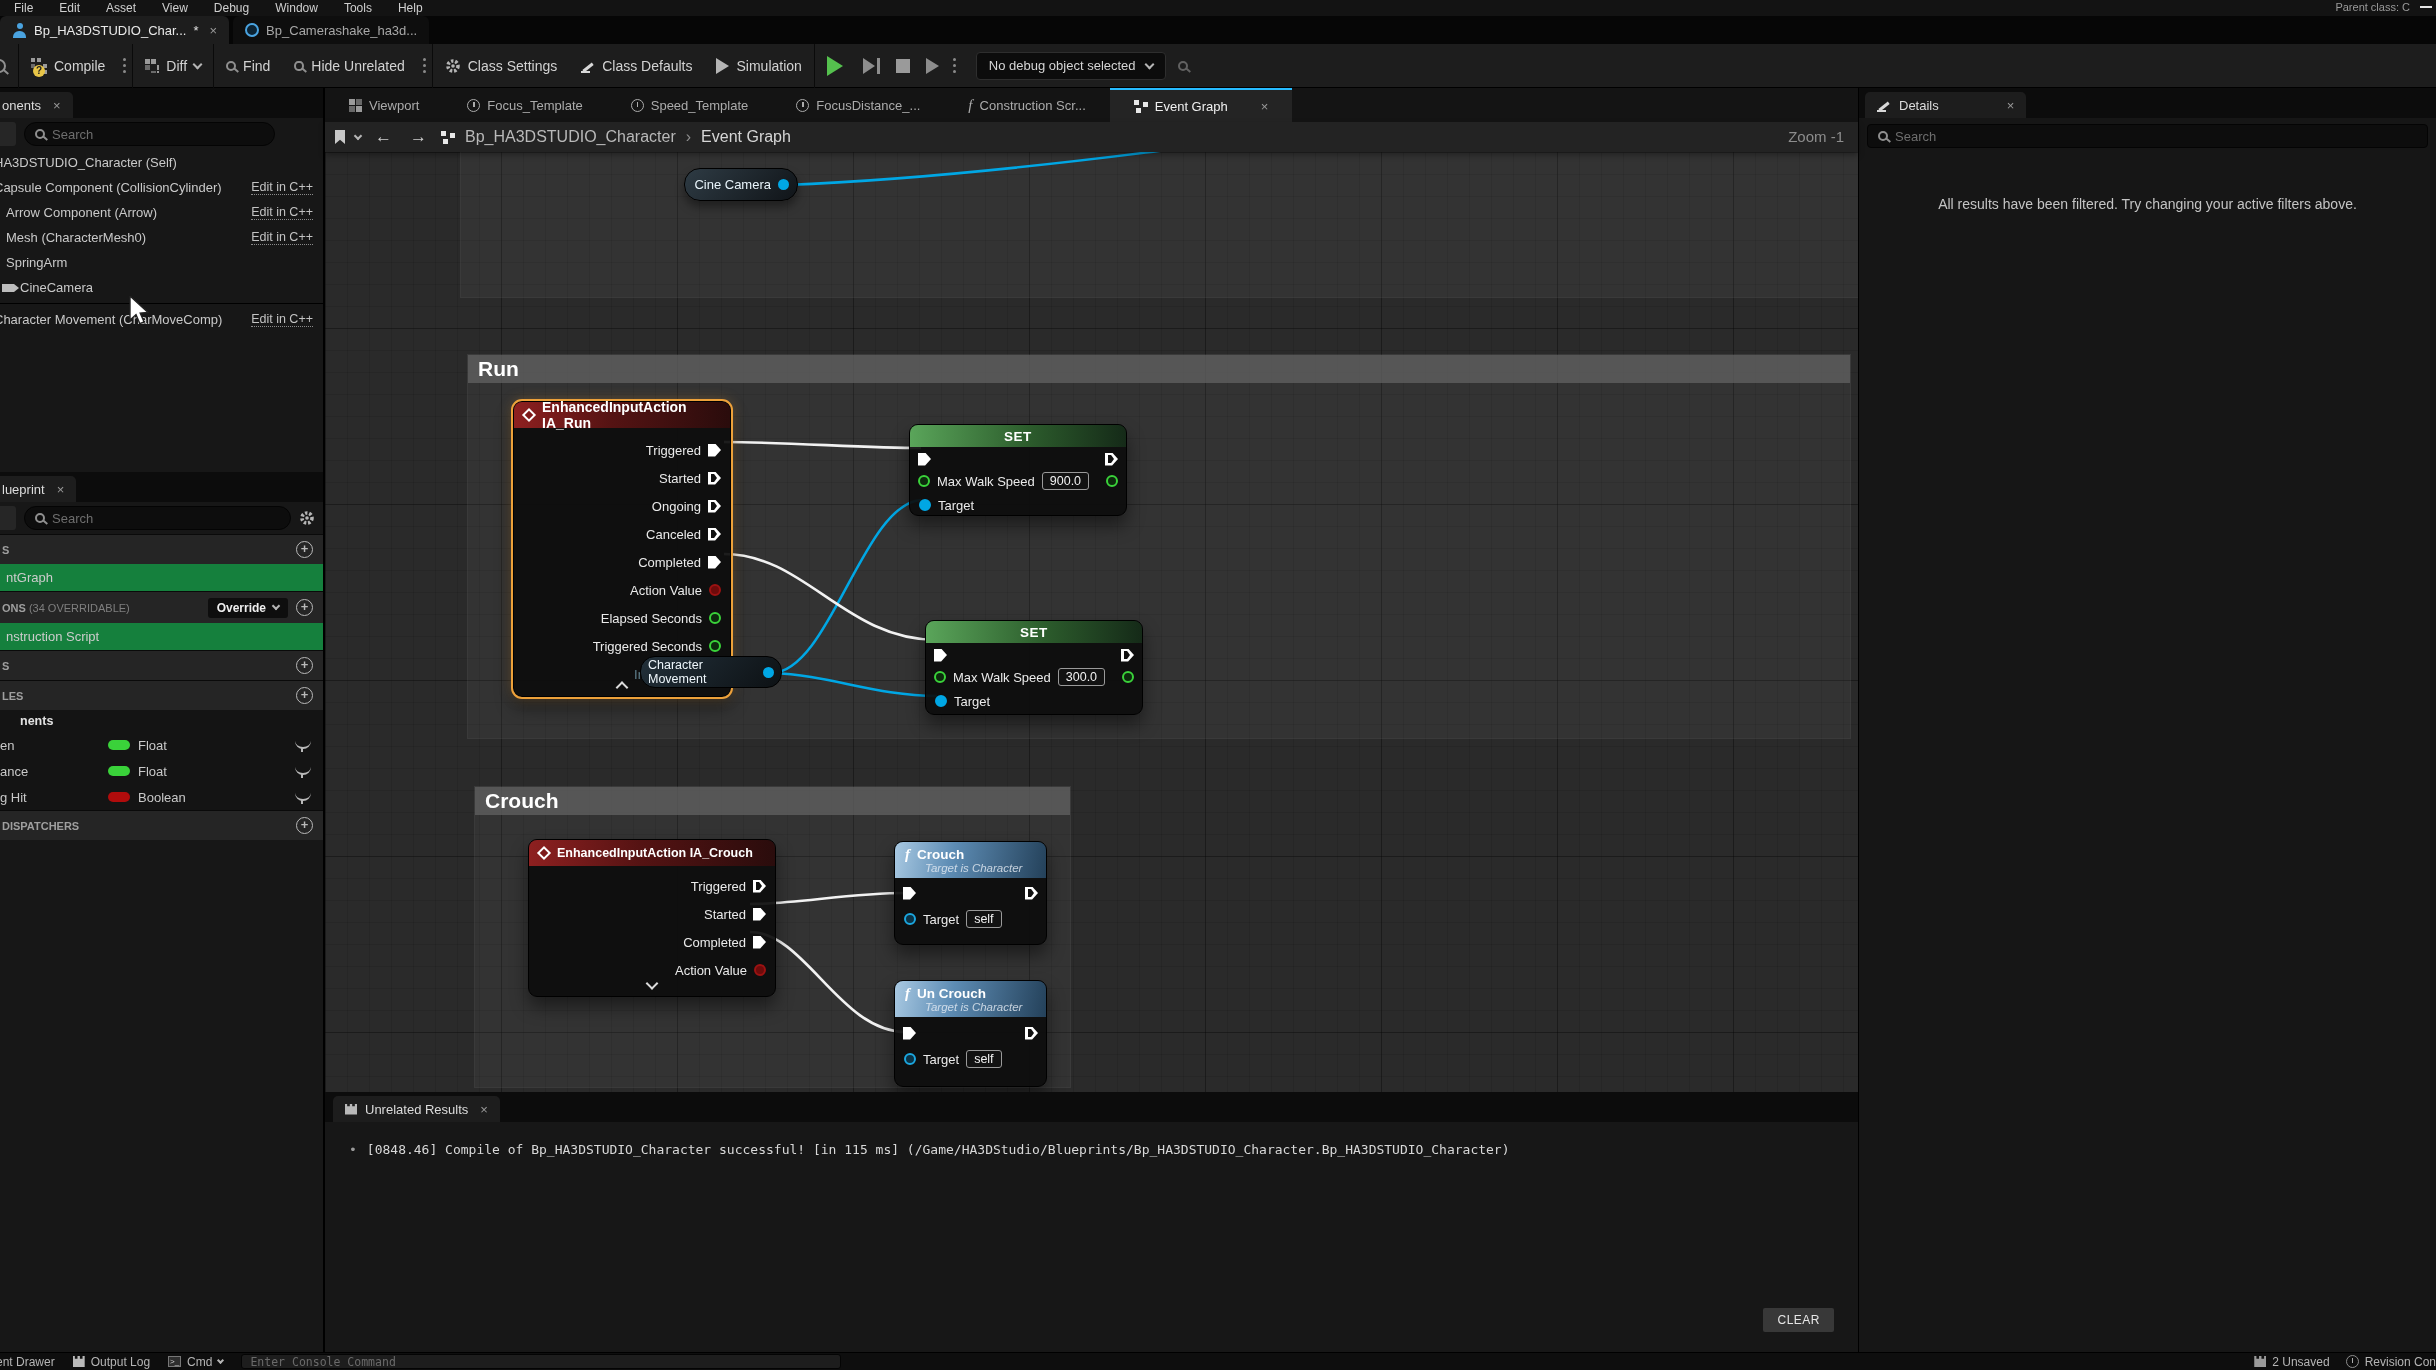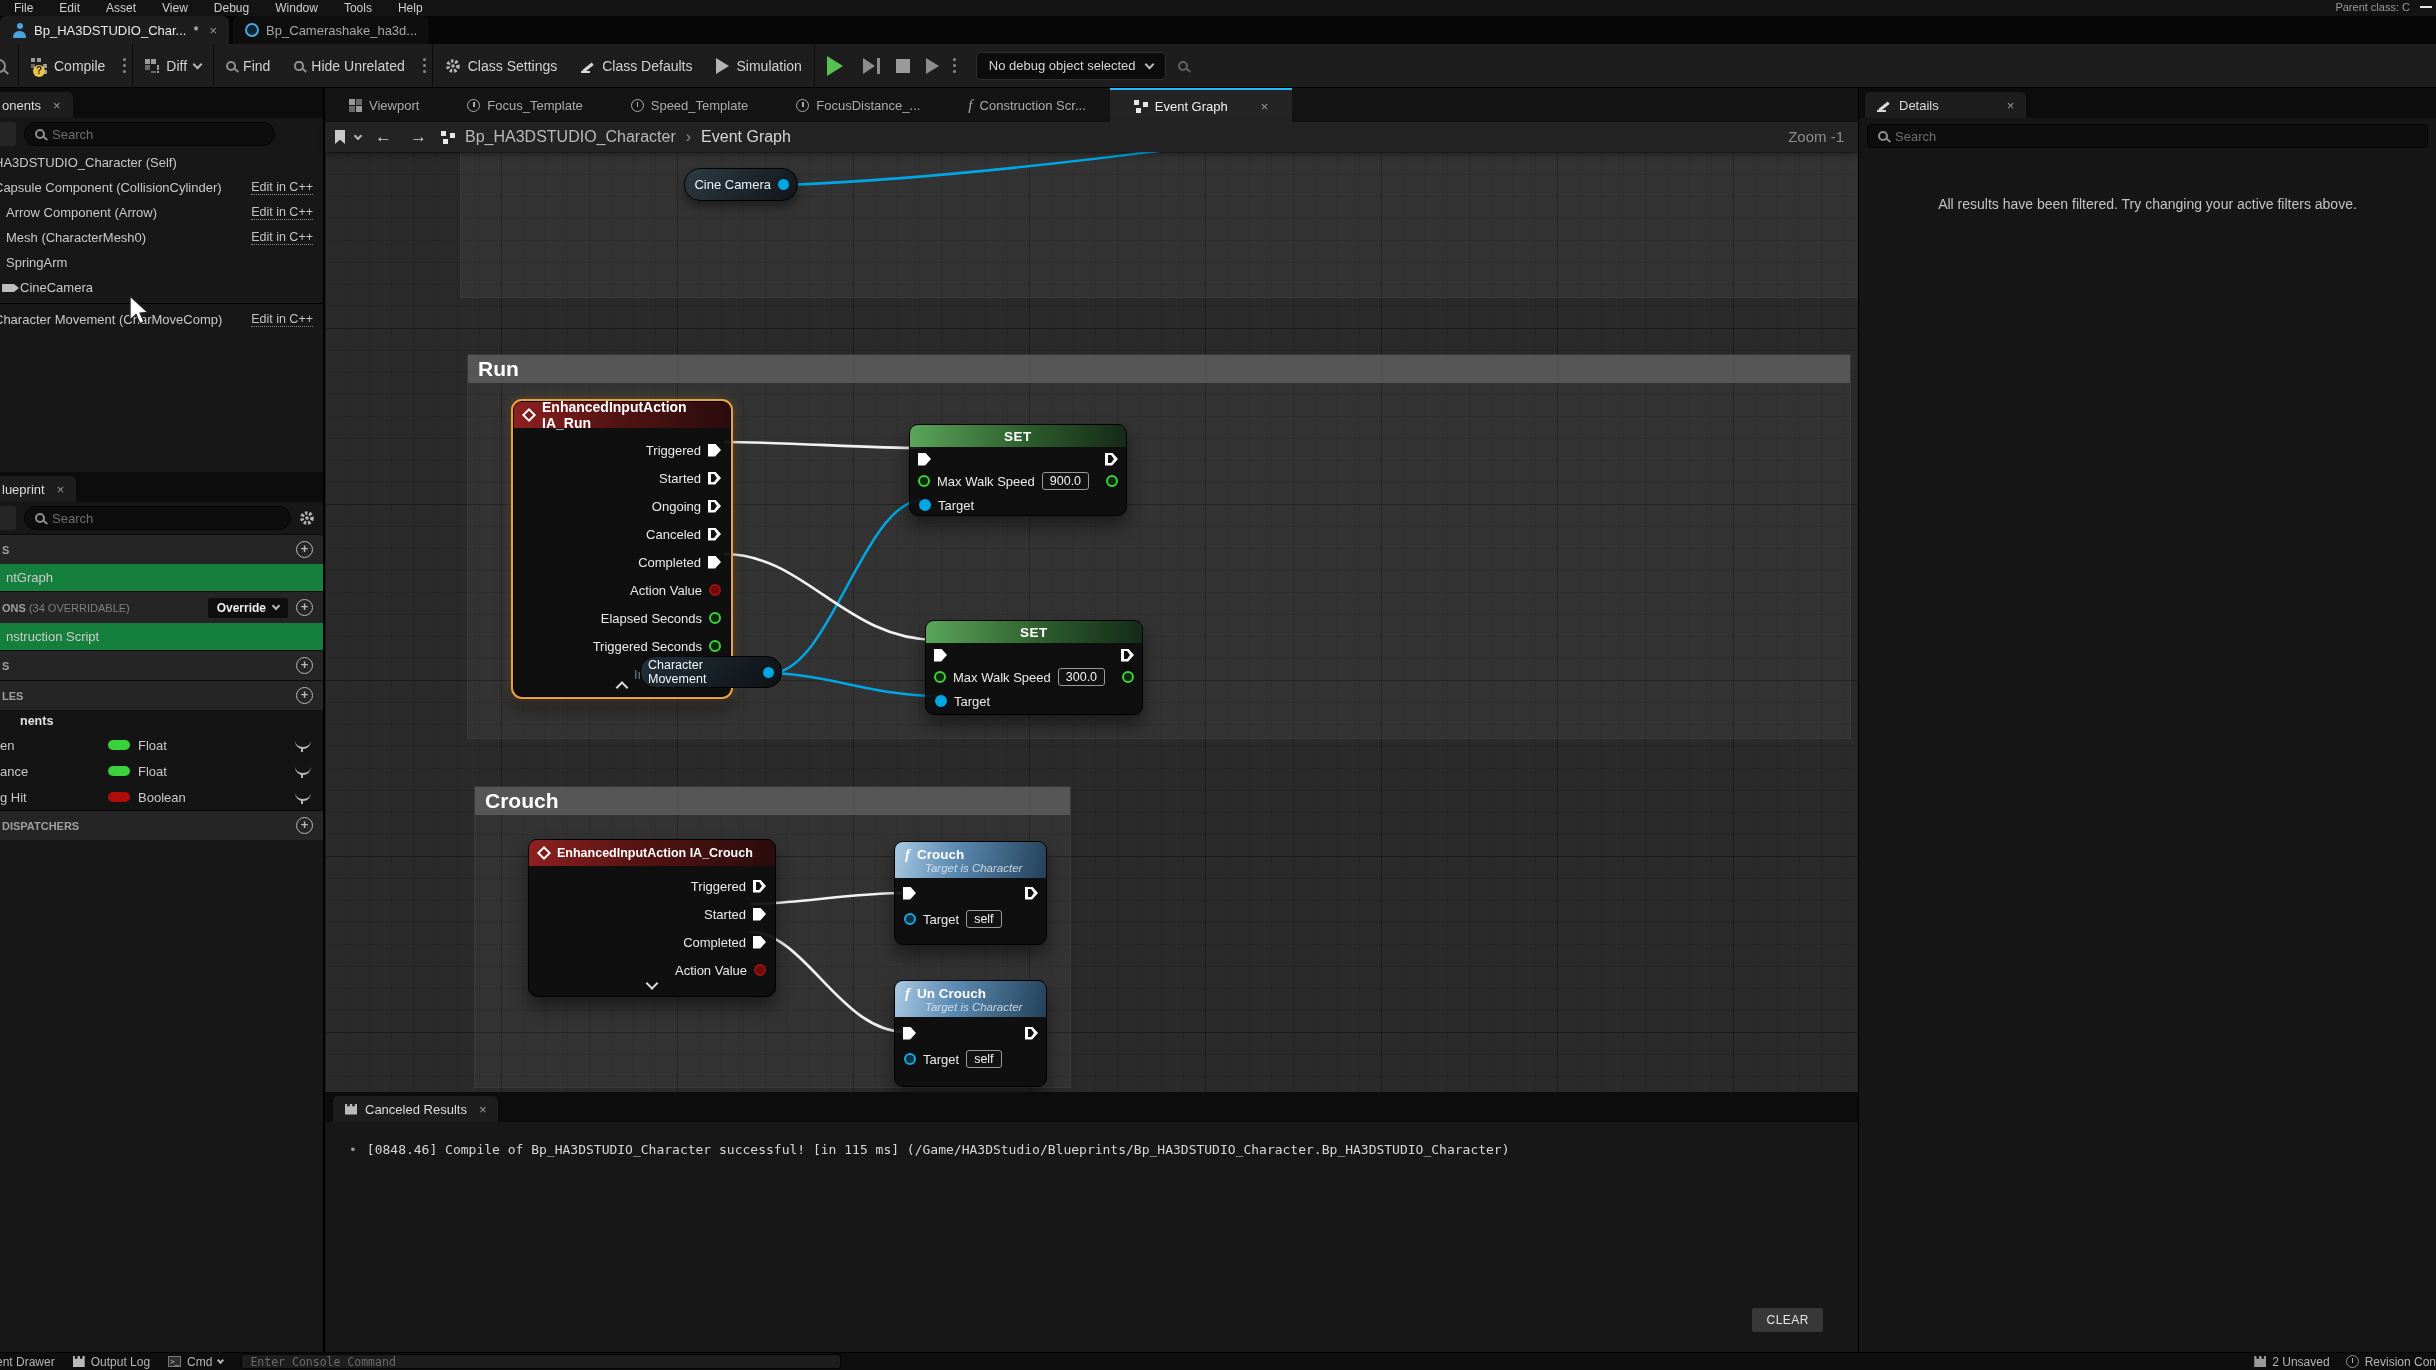--- a/index.html
+++ b/index.html
@@ -162,21 +162,21 @@
     justify-content:flex-end; gap:7px; padding:0 8px; font-size:13px; color:#e8f4fb; box-shadow:0 6px 10px rgba(0,0,0,.4);}
   #node-cm { position:absolute; left:315px; top:504px; width:142px; height:32px; border-radius:15px;
     background:linear-gradient(135deg,#22303a,#0d1114); border:1px solid #000; display:flex; align-items:center;
     justify-content:flex-end; gap:7px; padding:0 7px; font-size:12.5px; color:#eef6fb; z-index:6; }
   .wires { position:absolute; left:0; top:0; pointer-events:none; }
 
   
   #compiler-panel { position:relative; height:260px; background:#171717; }
   #compiler-log { font-family:"DejaVu Sans Mono", monospace; font-size:13px; color:#d8d8d8; padding:20px 0 0 24px;
     display:flex; gap:10px; align-items:flex-start;}
-  #clear-btn { position:absolute; right:35px; bottom:20px; background:#383838; color:#e6e6e6;
+  #clear-btn { position:absolute; right:24px; bottom:20px; background:#383838; color:#e6e6e6;
     font-size:12px; padding:5px 14px; border-radius:2px; letter-spacing:.5px; }
   .castle-icon { width:12px; height:11px; background:#b9b9b9;
     clip-path:polygon(0 0,18% 0,18% 25%,40% 25%,40% 0,60% 0,60% 25%,82% 25%,82% 0,100% 0,100% 100%,0 100%); }
 
   
   #right-col { position:absolute; left:1859px; top:88px; width:577px; height:1264px; background:#161616; }
   #details-search { margin:6px 8px; }
   #details-msg { margin-top:48px; text-align:center; font-size:14px; color:#c4c4c4; padding:0 30px; }
   .pencil-icon { width:14px; height:14px; position:relative; }
   .pencil-icon::before { content:''; position:absolute; left:1px; top:7px; width:12px; height:3px; background:#d8d8d8; transform:rotate(-38deg); }
@@ -659,21 +659,21 @@
         <span class="valbox">self</span>
       </div>
     </div>
 
   </div>
 
   <div id="compiler-panel">
     <div class="panel-tabbar">
       <div class="panel-tab" style="margin-left:8px;">
         <span class="castle-icon"></span>
-        <span>Canceled Results</span>
+        <span>Unrelated Results</span>
         <span class="tab-close">×</span>
       </div>
     </div>
     <div id="compiler-log">
       <span style="color:#9a9a9a;">•</span>
       <span>[0848.46] Compile of Bp_HA3DSTUDIO_Character successful! [in 115 ms] (/Game/HA3DStudio/Blueprints/Bp_HA3DSTUDIO_Character.Bp_HA3DSTUDIO_Character)</span>
     </div>
     <div id="clear-btn">CLEAR</div>
   </div>
 </div>

